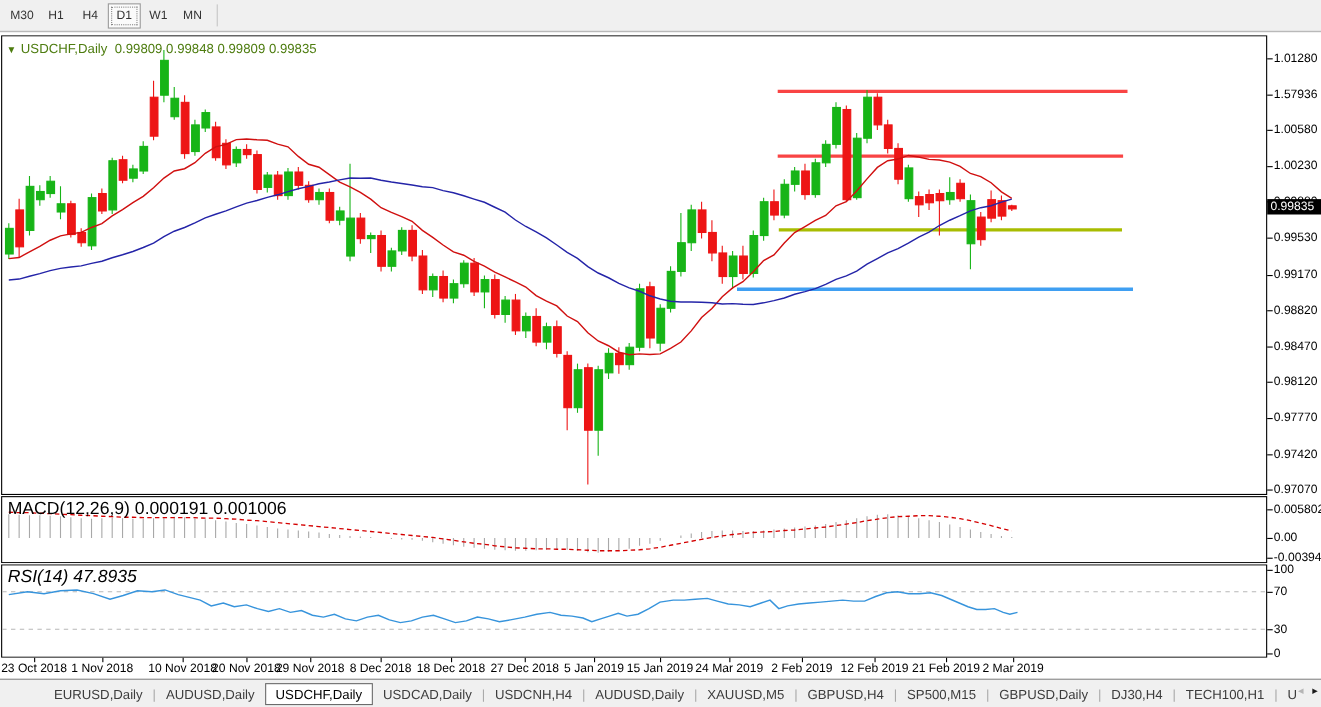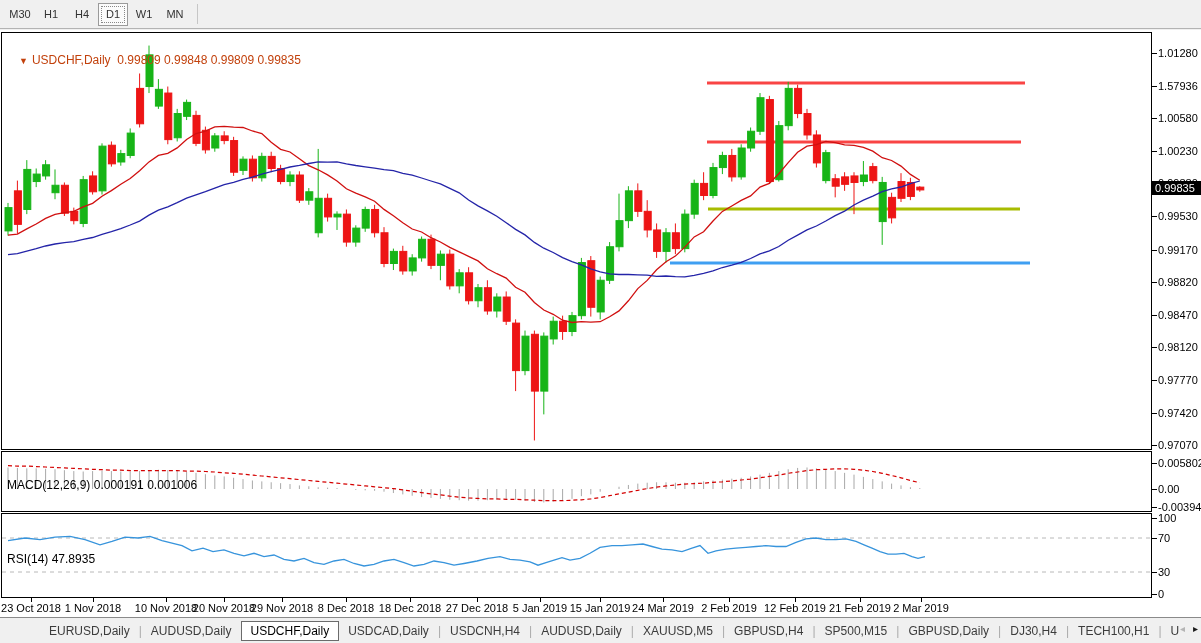--- a/index.html
+++ b/index.html
@@ -15,25 +15,25 @@
   .tf-sep{width:1px;height:20px;background:#c6c6c6;margin-left:6px;}
 
   
   #chartback{position:absolute;left:0;top:30px;width:1201px;height:587px;background:#ffffff;}
 
   svg{position:absolute;left:0;}
   #chart-svg{top:32px;}
   #macd-svg{top:451px;}
   #rsi-svg{top:513px;}
 
-  #chart-title{position:absolute;left:19px;top:37px;font-size:12px;color:#c2410c;white-space:pre;margin-top:16px;}
+  #chart-title{position:absolute;left:6px;top:37px;font-size:12px;color:#4d7c0f;white-space:pre;}
   #chart-title .tri{font-size:9px;margin-right:4px;}
-  .ind-label{position:absolute;left:7px;font-size:12px;color:#000;white-space:pre;z-index:3;margin-top:24px;}
+  .ind-label{position:absolute;left:7px;font-size:16px;color:#000;white-space:pre;z-index:3;}
   #macd-label{top:454px;}
-  #rsi-label{top:528px;}
+  #rsi-label{top:516px;font-style:italic;}
 
   .axis-lab{position:absolute;left:1158px;font-size:11px;color:#000;white-space:nowrap;z-index:2;}
   .axis-tick{position:absolute;left:1152px;width:5px;height:1px;background:#000;z-index:2;}
   #cur-price{position:absolute;left:1152px;width:49px;height:14px;background:#000;color:#fff;
              font-size:11px;line-height:14px;text-align:left;padding-left:3px;box-sizing:border-box;z-index:4;}
 
   .date-tick{position:absolute;width:1px;height:4px;background:#000;top:598px;}
   .date-lab{position:absolute;top:602px;font-size:11px;color:#000;white-space:nowrap;}
 
   

